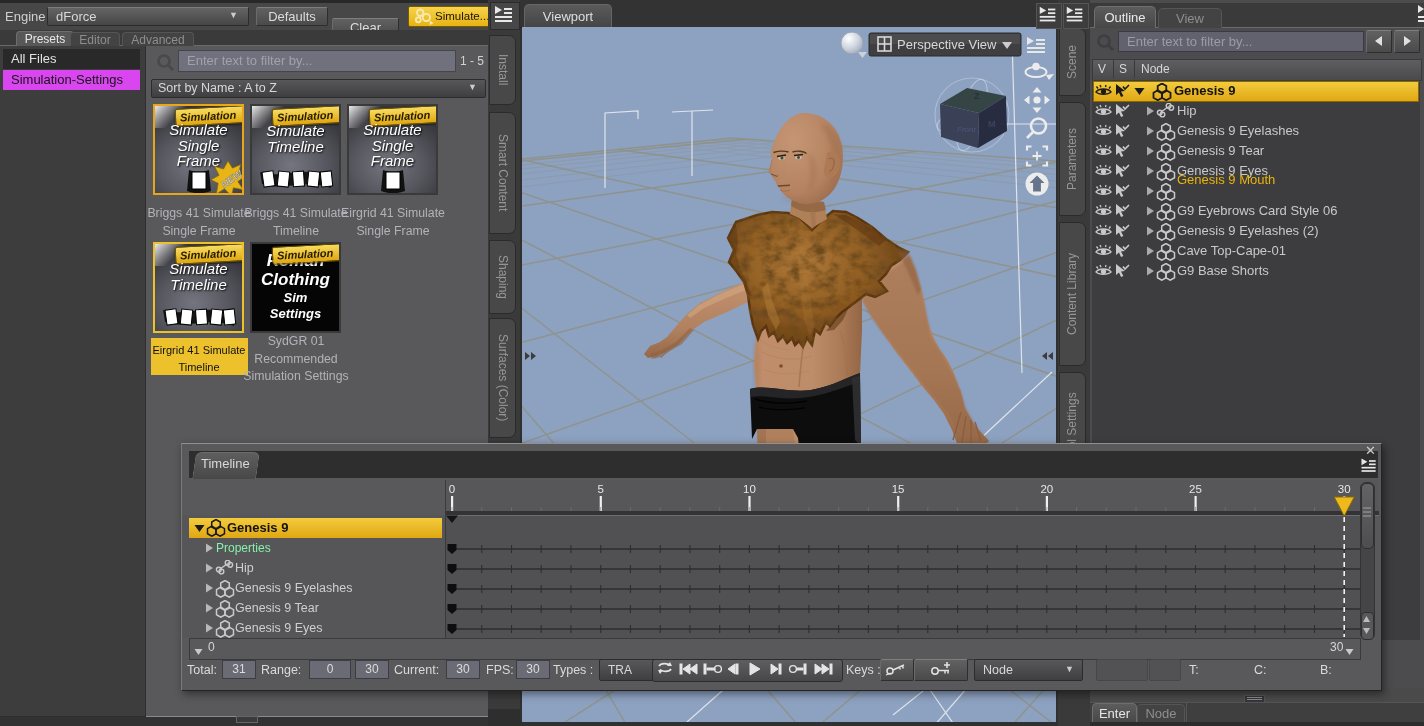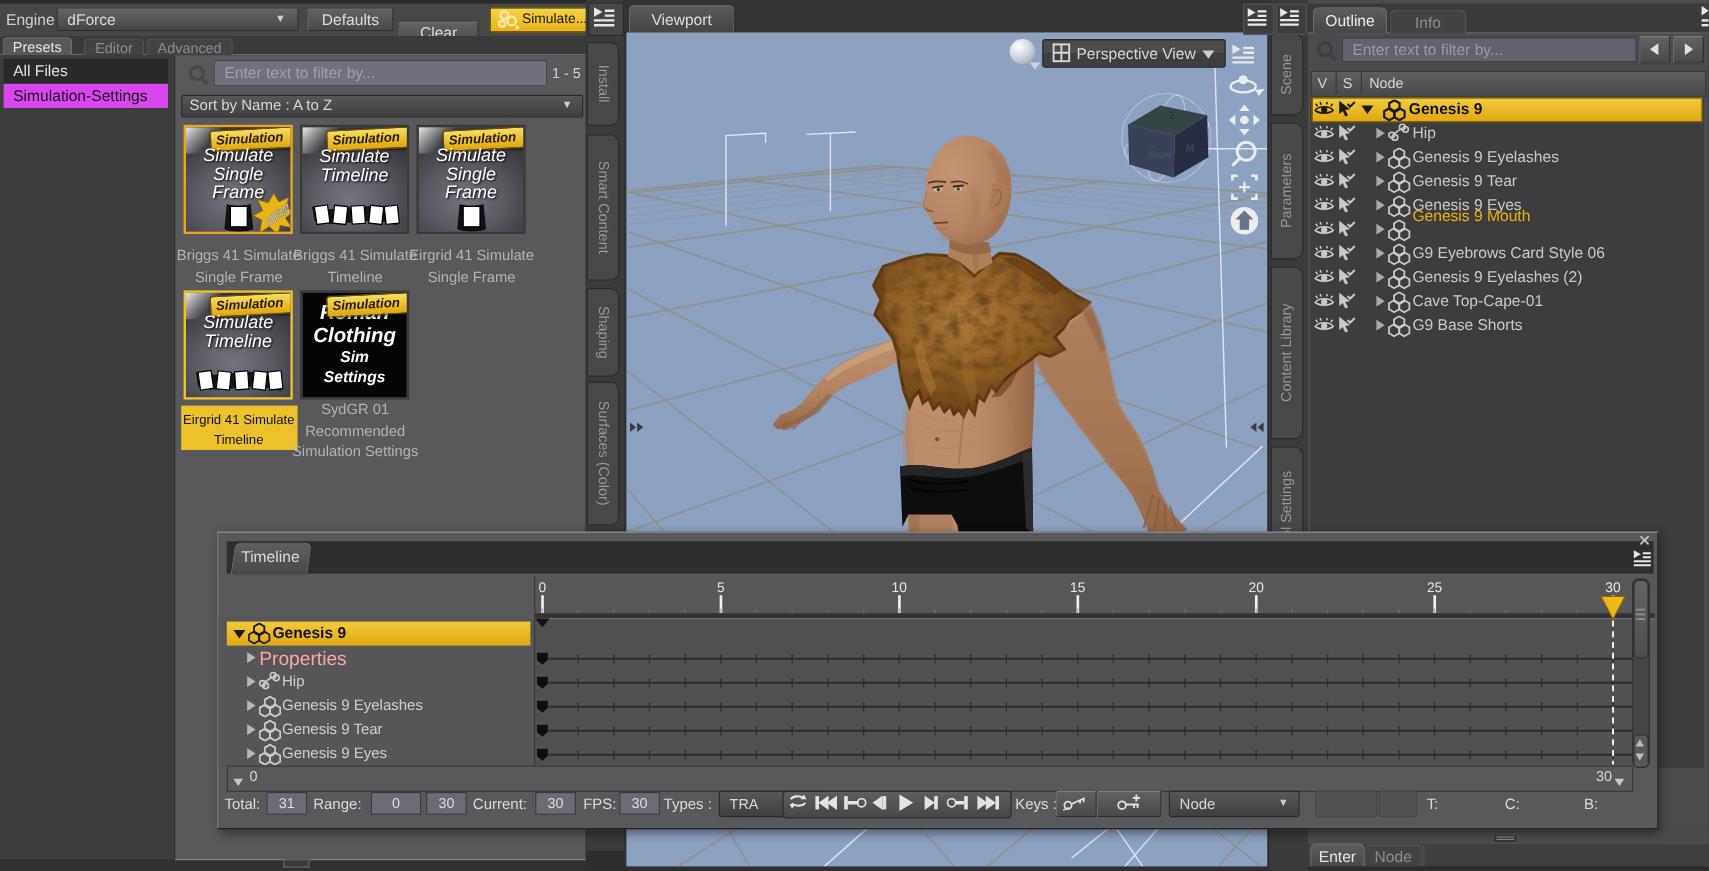--- a/index.html
+++ b/index.html
@@ -27,21 +27,21 @@
     <g fill="none" stroke="#f7e9b0" stroke-width="2">
         <circle cx="9" cy="6" r="3.4"></circle>
         <circle cx="7" cy="13.5" r="2.6"></circle>
         <circle cx="15.5" cy="11" r="3.8"></circle>
       </g>
     <path d="M19 14 l4 3 -4 2z" fill="#f7e9b0"></path>
   </svg>
   <span style="position:absolute;left:26px;top:3px;color:#1c1407;font-size:11.5px;">Simulate...</span>
 </div>
 <div class="abs" style="left:0;top:30px;width:490px;height:15px;background:#3a3a3a;border-bottom:1px solid #6a6a6a;"></div>
-<div class="abs" style="left:2px;top:31px;width:56px;height:14px;background:#585858;border:1px solid #6e6e6e;border-bottom:none;border-radius:4px 4px 0 0;color:#e6e6e6;font-size:12px;text-align:center;line-height:15px;">Presets</div>
+<div class="abs" style="left:16px;top:31px;width:56px;height:14px;background:#585858;border:1px solid #6e6e6e;border-bottom:none;border-radius:4px 4px 0 0;color:#e6e6e6;font-size:12px;text-align:center;line-height:15px;">Presets</div>
 <div class="abs" style="left:70px;top:32px;width:48px;height:13px;background:#434343;border:1px solid #555;border-bottom:none;border-radius:4px 4px 0 0;color:#8e8e8e;font-size:12px;text-align:center;line-height:14px;">Editor</div>
 <div class="abs" style="left:122px;top:32px;width:70px;height:13px;background:#434343;border:1px solid #555;border-bottom:none;border-radius:4px 4px 0 0;color:#8e8e8e;font-size:12px;text-align:center;line-height:14px;">Advanced</div>
 <div class="abs" style="left:0;top:46px;width:145px;height:670px;background:#3d3d3d;border-right:1px solid #2e2e2e;"></div>
 <div class="abs" style="left:3px;top:49px;width:129px;height:20px;background:#292929;color:#e2e2e2;font-size:13px;line-height:20px;padding-left:8px;">All Files</div>
 <div class="abs" style="left:3px;top:70px;width:129px;height:20px;background:#d946ef;color:#151515;font-size:13px;line-height:20px;padding-left:8px;">Simulation-Settings</div>
 <div class="abs" style="left:146px;top:46px;width:342px;height:670px;background:#59595b;border-bottom:1px solid #8a8a8a;"></div>
 <svg class="abs" style="left:155px;top:52px;" width="22" height="22" viewBox="0 0 22 22">
   <circle cx="9" cy="9" r="5.5" fill="none" stroke="#49494c" stroke-width="2.6"></circle>
   <line x1="13" y1="13" x2="18" y2="18" stroke="#49494c" stroke-width="3"></line>
   </svg>
@@ -429,21 +429,21 @@
         <line x1="3" y1="13" x2="20" y2="13"></line>
         <line x1="3" y1="17" x2="20" y2="17"></line>
         <line x1="12" y1="5" x2="20" y2="5"></line>
         <line x1="12" y1="9" x2="20" y2="9"></line>
       </g>
     </svg></div>
 
 <div class="abs" style="left:1090px;top:0;width:334px;height:726px;background:#4c4c4e;"></div>
 <div class="abs" style="left:1090px;top:3px;width:334px;height:24px;background:#3a3a3a;border-bottom:1px solid #6a6a6a;"></div>
 <div class="abs" style="left:1094px;top:6px;width:60px;height:21px;background:linear-gradient(#5c5c5c,#474747);border:1px solid #6e6e6e;border-bottom:none;border-radius:5px 5px 0 0;color:#eaeaea;font-size:13px;text-align:center;line-height:21px;">Outline</div>
-<div class="abs" style="left:1158px;top:8px;width:62px;height:19px;background:#434343;border:1px solid #555;border-bottom:none;border-radius:5px 5px 0 0;color:#8e8e8e;font-size:13px;text-align:center;line-height:19px;">Info</div>
+<div class="abs" style="left:1158px;top:8px;width:62px;height:19px;background:#434343;border:1px solid #555;border-bottom:none;border-radius:5px 5px 0 0;color:#8e8e8e;font-size:13px;text-align:center;line-height:19px;">View</div>
 <svg class="abs" style="left:1095px;top:32px;" width="22" height="22" viewBox="0 0 22 22">
   <circle cx="9" cy="9" r="5.5" fill="none" stroke="#3e3e42" stroke-width="2.6"></circle>
   <line x1="13" y1="13" x2="18" y2="18" stroke="#3e3e42" stroke-width="3"></line>
   </svg>
 <div class="abs" style="left:1118px;top:31px;width:236px;height:19px;background:#62626e;border:1px solid #3a3a44;color:#9a9ba7;font-size:13px;line-height:19px;padding-left:8px;">Enter text to filter by...</div>
 <div class="btn abs" style="left:1366px;top:30px;width:24px;height:21px;"><svg width="14" height="12" viewBox="0 0 14 12" style="margin-top:4px;">
       <path d="M10 1 L3 6 L10 11 Z" fill="#e0e0e0"></path>
     </svg></div>
 <div class="btn abs" style="left:1394px;top:30px;width:24px;height:21px;"><svg width="14" height="12" viewBox="0 0 14 12" style="margin-top:4px;">
       <path d="M4 1 L11 6 L4 11 Z" fill="#e0e0e0"></path>
@@ -937,21 +937,21 @@
         <g stroke="#1a1a1a" fill="none" stroke-width="1.5">
 <path d="M0,-5 L4.3,-2.5 L4.3,2.5 L0,5 L-4.3,2.5 L-4.3,-2.5 Z" transform="translate(10,5.5)"></path>
           <path d="M0,-5 L4.3,-2.5 L4.3,2.5 L0,5 L-4.3,2.5 L-4.3,-2.5 Z" transform="translate(5.8,12.2)"></path>
           <path d="M0,-5 L4.3,-2.5 L4.3,2.5 L0,5 L-4.3,2.5 L-4.3,-2.5 Z" transform="translate(14.2,12.2)"></path>
         </g>
       </svg></div>
     <div style="position:absolute;left:45px;top:76px;color:#111;font-size:13px;font-weight:bold;">Genesis 9</div>
     <svg style="position:absolute;left:22px;top:99px" width="10" height="10">
       <path d="M2,0.5 L9,5 L2,9.5 Z" fill="#b8b8ba"></path>
     </svg>
-    <div style="position:absolute;left:34px;top:97px;color:#fca5a5;font-size:16px;text-align:right;">Properties</div>
+    <div style="position:absolute;left:34px;top:97px;color:#86efac;font-size:12px;text-align:right;">Properties</div>
     <svg style="position:absolute;left:22px;top:119px" width="10" height="10">
       <path d="M2,0.5 L9,5 L2,9.5 Z" fill="#b8b8ba"></path>
     </svg>
     <div style="position:absolute;left:33px;top:116px;"><svg width="19" height="15" viewBox="0 0 19 15">
         <g fill="none" stroke="#c9c9cb" stroke-width="1.4">
 <path d="M5,9 L12,4"></path>
           <circle cx="3.8" cy="9.6" r="2.4"></circle>
           <circle cx="6.4" cy="11.5" r="2.4"></circle>
 <circle cx="12.6" cy="2.8" r="2.4"></circle>
           <circle cx="15.2" cy="4.8" r="2.4"></circle>

